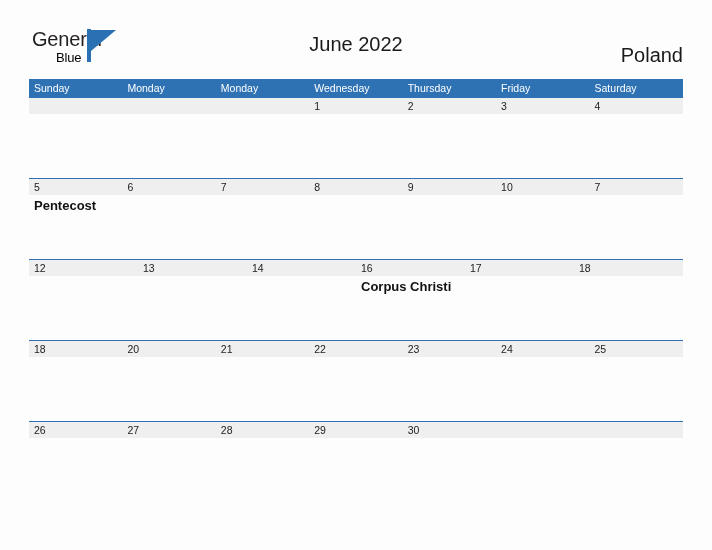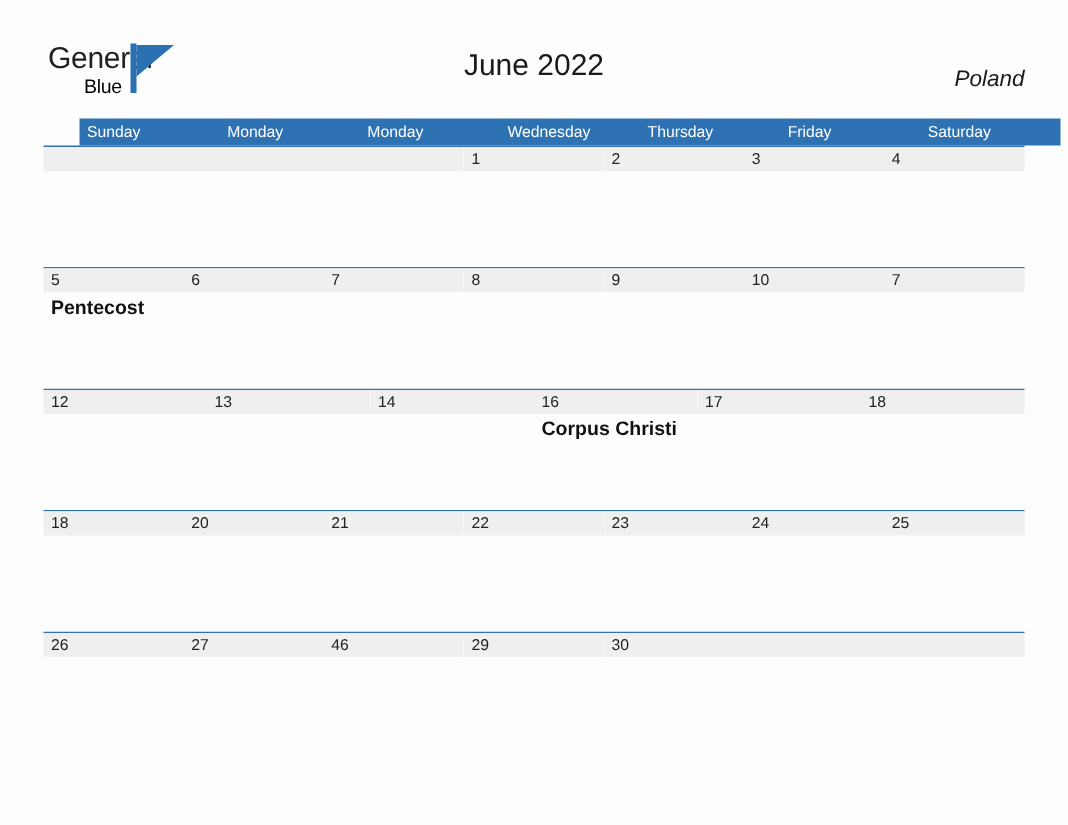--- a/index.html
+++ b/index.html
@@ -92,39 +92,37 @@
     text-align: center;
     font-size: 20px;
     color: #1a1a1a;
     letter-spacing: 0px;
   }
 
   .cal-region {
     position: absolute;
     right: 29px;
     top: 44px;
-    font-size: 15px;
+    font-size: 20px;
     color: #1a1a1a;
-    font-style: italic;
   }
 
   
   .calendar {
     position: absolute;
     left: 29px;
     top: 79px;
     width: 654px;
   }
 
   .weekday-row {
     display: flex;
     width: 100%;
     background: #2e72b4;
     height: 18px;
-    margin-left: 24px;
   }
   .weekday-cell {
     flex: 1 1 0;
     color: #ffffff;
     font-size: 10.5px;
     line-height: 18px;
     padding-left: 5px;
     box-sizing: border-box;
     white-space: nowrap;
     overflow: hidden;
@@ -367,21 +365,21 @@
           <span class="daynum">26</span>
           <span class="events"><span class="event"></span></span>
         </div>
       <div class="day-cell">
           <span class="band"></span>
           <span class="daynum">27</span>
           <span class="events"><span class="event"></span></span>
         </div>
       <div class="day-cell">
           <span class="band"></span>
-          <span class="daynum">46</span>
+          <span class="daynum">28</span>
           <span class="events"><span class="event"></span></span>
         </div>
       <div class="day-cell">
           <span class="band"></span>
           <span class="daynum">29</span>
           <span class="events"><span class="event"></span></span>
         </div>
       <div class="day-cell">
           <span class="band"></span>
           <span class="daynum">30</span>

